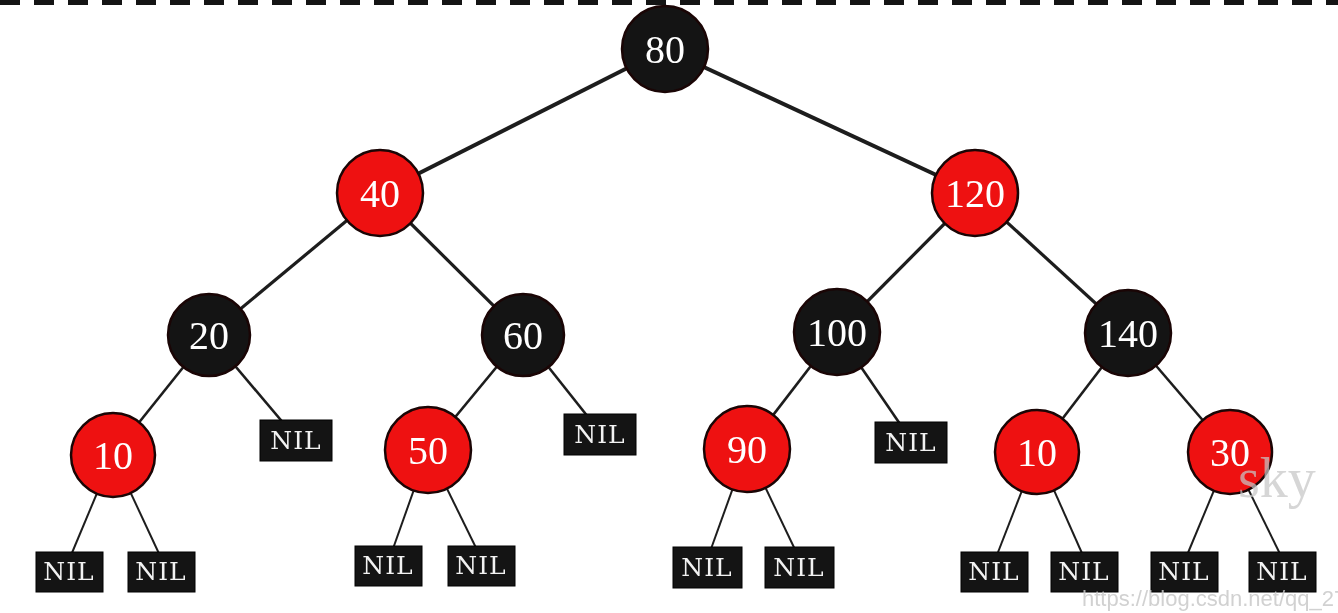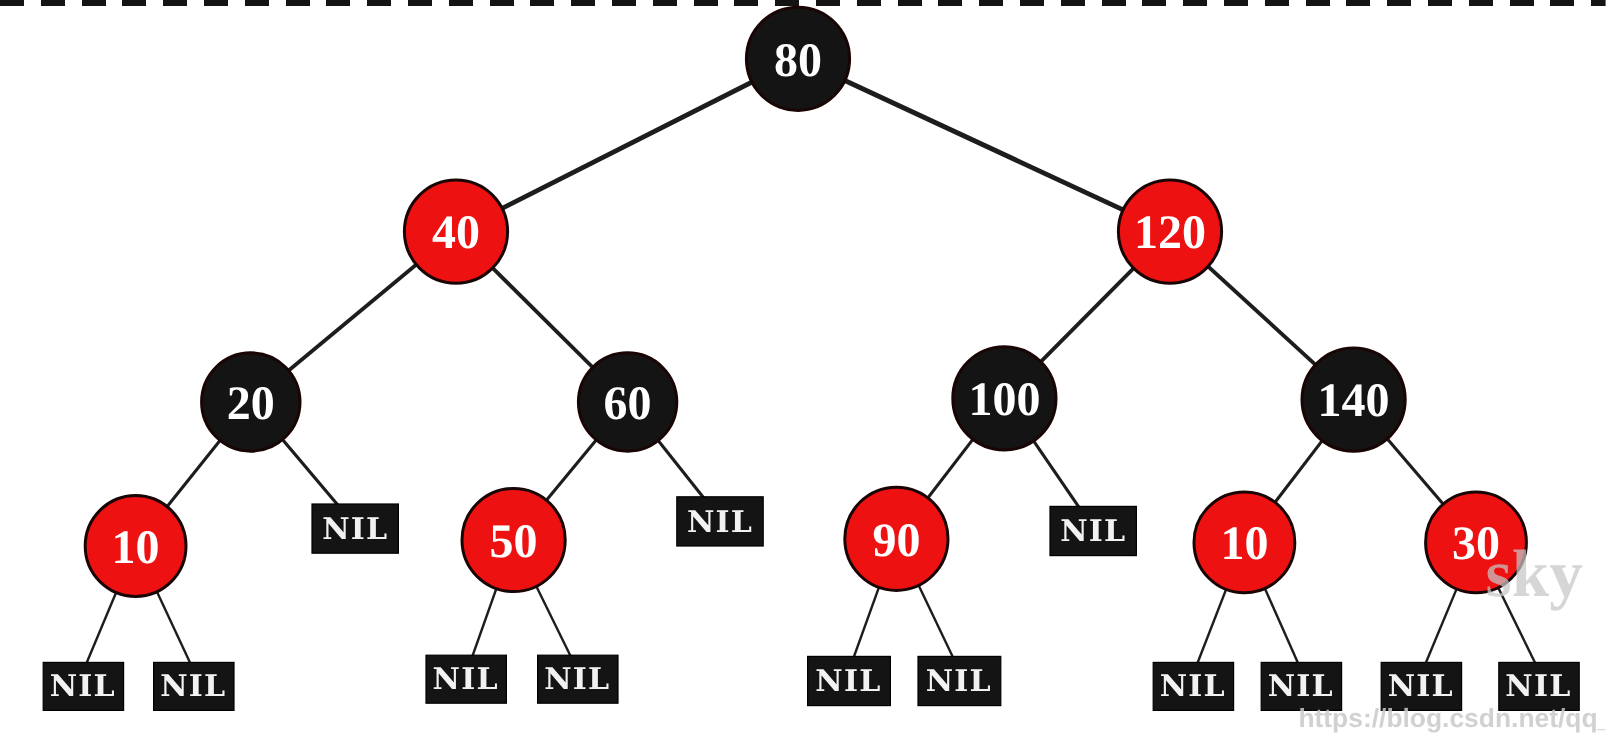--- a/index.html
+++ b/index.html
@@ -1,17 +1,17 @@
 <!DOCTYPE html>
 <html><head>
 <meta charset="utf-8">
 <style>
   html,body{margin:0;padding:0;background:#ffffff;}
   body{width:1338px;height:613px;overflow:hidden;font-family:"Liberation Serif","DejaVu Serif",serif;}
-  .stage{position:relative;width:1338px;height:613px;background:#ffffff;font-weight:bold;}
+  .stage{position:relative;width:1338px;height:613px;background:#ffffff;}
   .top-dashes{position:absolute;top:0;left:0;width:100%;height:5px;
     background:repeating-linear-gradient(90deg,#141414 0 20px,transparent 20px 34px);}
   svg{position:absolute;top:0;left:0;}
   .edge{stroke:#1d1d1d;}
   .edge-l1{stroke-width:4;}
   .edge-l2{stroke-width:3.2;}
   .edge-l3{stroke-width:2.6;}
   .edge-l4{stroke-width:2;}
   .node{stroke:#1a0505;stroke-width:2.5;}
   .nilbox{stroke:#000000;stroke-width:1;}

